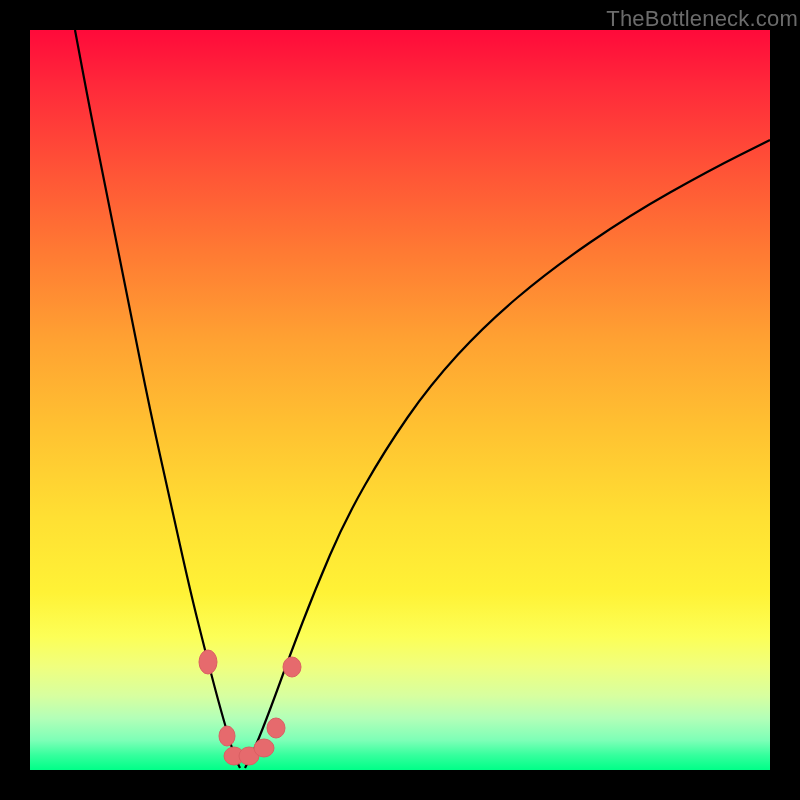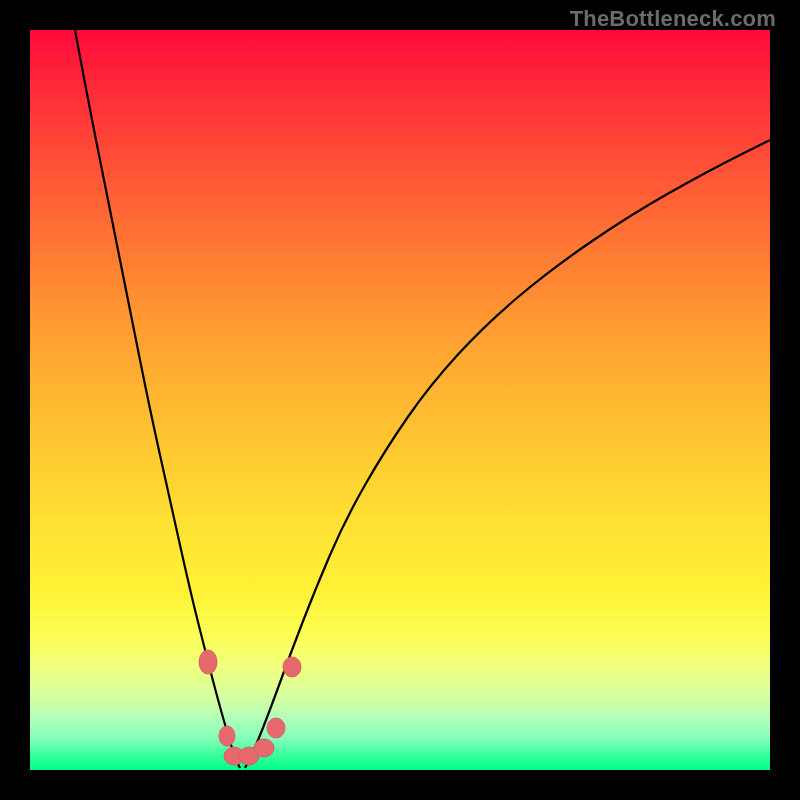--- a/index.html
+++ b/index.html
@@ -32,24 +32,24 @@
       #d7ffa0 90%,
       #b3ffb8 93%,
       #7dffb7 96%,
       #35ff9d 98%,
       #00ff88 100%
     );
   }
   .watermark {
     position: absolute;
     top: 6px;
-    right: 24px;
+    right: 2px;
     color: #6b6b6b;
     font-size: 22px;
-    font-weight: 700;
+    font-weight: 400;
     letter-spacing: 0.2px;
     user-select: none;
   }
   svg.curves {
     position: absolute;
     left: 0;
     top: 0;
     width: 740px;
     height: 740px;
   }

